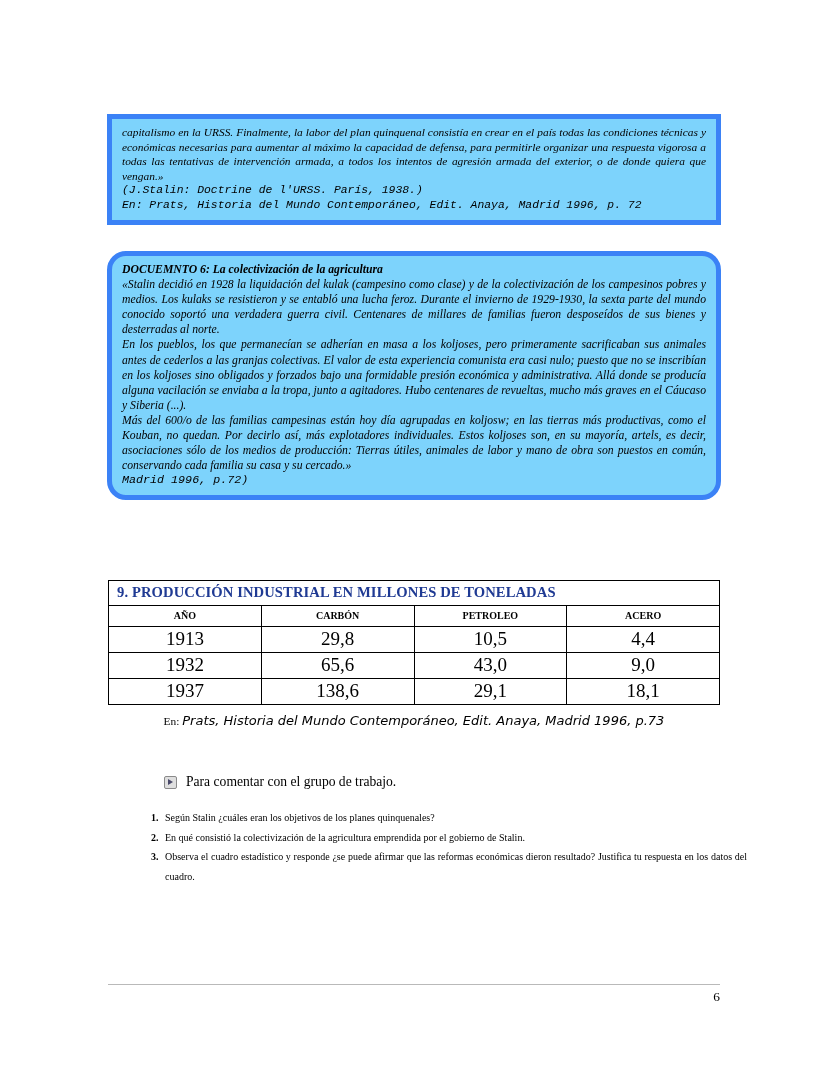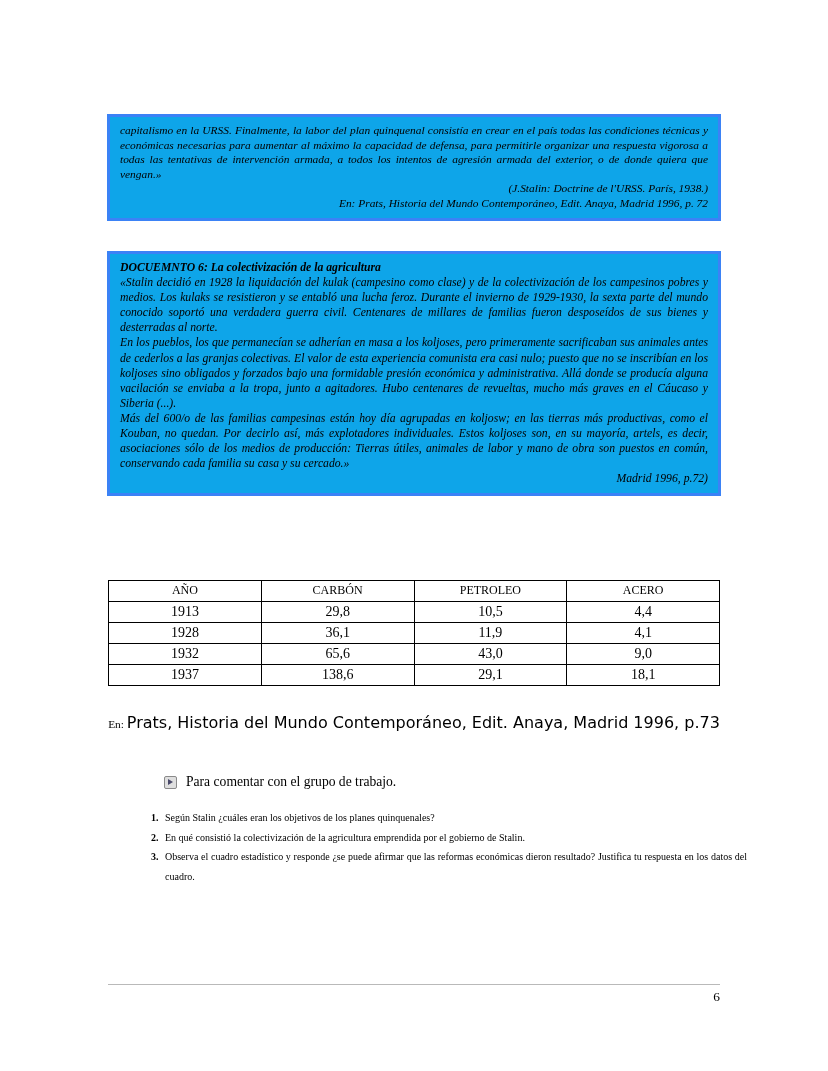--- a/index.html
+++ b/index.html
@@ -18,34 +18,34 @@
     width: 828px;
     min-height: 1071px;
     position: relative;
     box-sizing: border-box;
     padding: 0;
   }
 
   
   .doc-box {
     position: absolute;
-    background: #0ea5e9;
-    border: 3px solid #3b82f6;
+    background: #7dd3fc;
+    border: 5px solid #3b82f6;
     box-sizing: border-box;
     padding: 6px 10px 7px 10px;
   }
   .doc-box p {
     margin: 0;
     font-style: italic;
     font-size: 11.6px;
     line-height: 14.2px;
     text-align: justify;
   }
   .doc-box p.right {
-    text-align: right;
+    font-family: Liberation Mono, monospace;
   }
   .doc-title {
     margin: 0 0 3px 0;
     font-style: normal;
     font-weight: bold;
     font-size: 12px;
     line-height: 15px;
   }
 
   
@@ -57,20 +57,21 @@
   #box-continuation p {
     font-size: 11.4px;
     line-height: 14.6px;
   }
 
   
   #box-doc6 {
     left: 107px;
     top: 251px;
     width: 614px;
+    border-radius: 19px;
   }
   #box-doc6 p {
     font-size: 11.7px;
     line-height: 15.1px;
   }
   #box-doc6 p.indent {
     text-indent: 14px;
   }
 
   
@@ -81,49 +82,50 @@
     width: 612px;
   }
   table.data {
     border-collapse: collapse;
     width: 612px;
     table-layout: fixed;
   }
   table.data td, table.data th {
     border: 1px solid #000000;
     text-align: center;
-    font-size: 14px;
+    font-size: 19px;
     padding: 1px 0 2px 0;
     height: 17px;
   }
   table.data th.title-cell {
     color: #1f3a93;
     font-weight: bold;
     font-size: 14.6px;
     text-align: left;
     padding: 2px 0 3px 8px;
     letter-spacing: 0.1px;
     height: 19px;
   }
   table.data th.col-head {
-    font-weight: normal;
-    font-size: 12px;
+    font-weight: bold;
+    font-size: 10px;
   }
   .table-source {
     position: absolute;
     left: 108px;
     top: 713px;
     width: 612px;
     text-align: center;
     font-size: 11.4px;
     font-family: "Liberation Serif", serif;
   }
   .table-source .it {
     font-family: "DejaVu Sans", sans-serif;
-    font-size: 16px;
+    font-style: italic;
+    font-size: 13px;
   }
 
   
   .activity-intro {
     position: absolute;
     left: 116px;
     top: 772px;
     width: 600px;
     font-size: 13.6px;
     line-height: 17px;
@@ -206,38 +208,35 @@
     <p>«Stalin decidió en 1928 la liquidación del kulak (campesino como clase) y de la colectivización de los campesinos pobres y medios. Los kulaks se resistieron y se entabló una lucha feroz.  Durante el invierno de 1929-1930, la sexta parte del mundo conocido soportó una verdadera guerra civil.  Centenares de millares de familias fueron desposeídos de sus bienes y desterradas al norte.</p>
     <p>En los pueblos, los que permanecían se adherían en masa a los koljoses, pero primeramente sacrificaban sus animales antes de cederlos a las granjas colectivas.  El valor de esta experiencia comunista era casi nulo; puesto que no se inscribían en los koljoses sino obligados y forzados bajo una formidable presión económica y administrativa.  Allá donde se producía alguna vacilación se enviaba a la tropa, junto a agitadores.  Hubo centenares de revueltas, mucho más graves en el Cáucaso y Siberia (...).</p>
     <p>Más del 600/o de las familias campesinas están hoy día agrupadas en koljosw; en las tierras más productivas, como el Kouban, no quedan.  Por decirlo así, más explotadores individuales.  Estos koljoses son, en su mayoría, artels, es decir, asociaciones sólo de los medios de producción: Tierras útiles, animales de labor y mano de obra son puestos en común, conservando cada familia su casa y su cercado.»</p>
     <p class="right">Madrid 1996, p.72)</p>
   </div>
 
   <div class="table-wrap">
     <table class="data">
       <thead>
         <tr>
+          <th class="title-cell" colspan="4">9. PRODUCCIÓN INDUSTRIAL EN MILLONES DE TONELADAS</th>
+        </tr>
+        <tr>
           <th class="col-head">AÑO</th>
           <th class="col-head">CARBÓN</th>
           <th class="col-head">PETROLEO</th>
           <th class="col-head">ACERO</th>
         </tr>
       </thead>
       <tbody>
         <tr>
           <td>1913</td>
           <td>29,8</td>
           <td>10,5</td>
           <td>4,4</td>
-        </tr>
-        <tr>
-          <td>1928</td>
-          <td>36,1</td>
-          <td>11,9</td>
-          <td>4,1</td>
         </tr>
         <tr>
           <td>1932</td>
           <td>65,6</td>
           <td>43,0</td>
           <td>9,0</td>
         </tr>
         <tr>
           <td>1937</td>
           <td>138,6</td>

